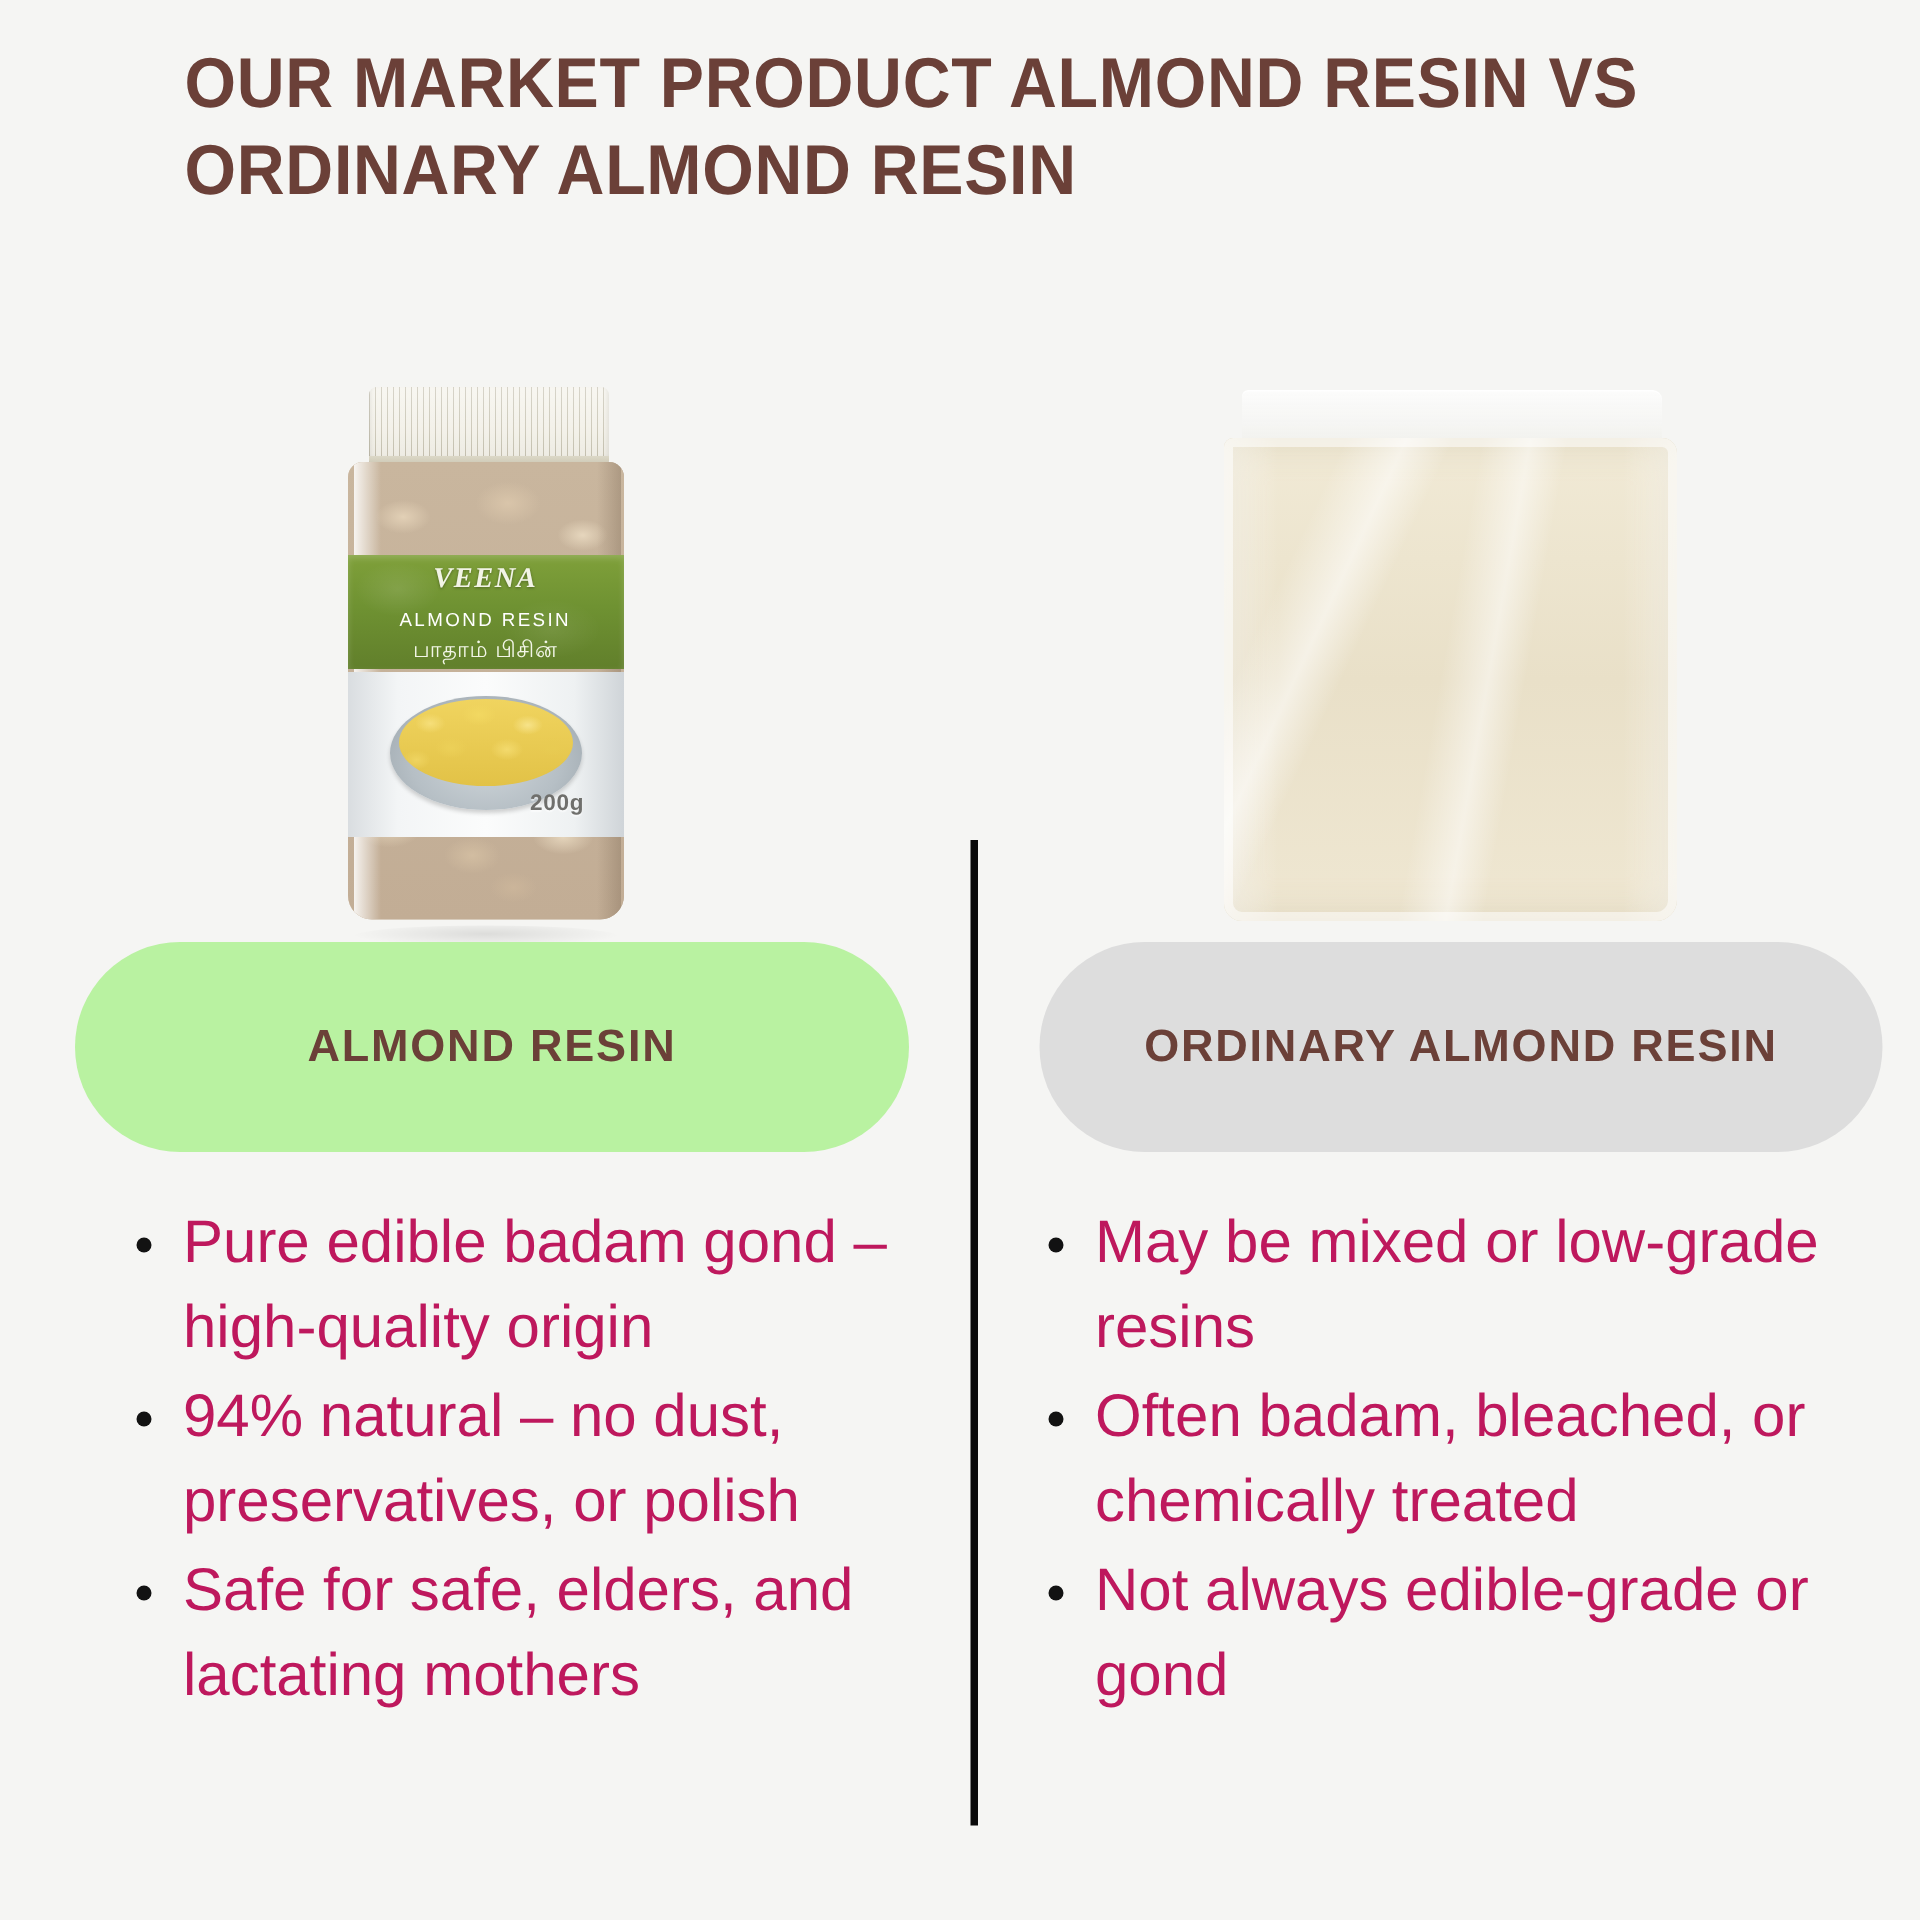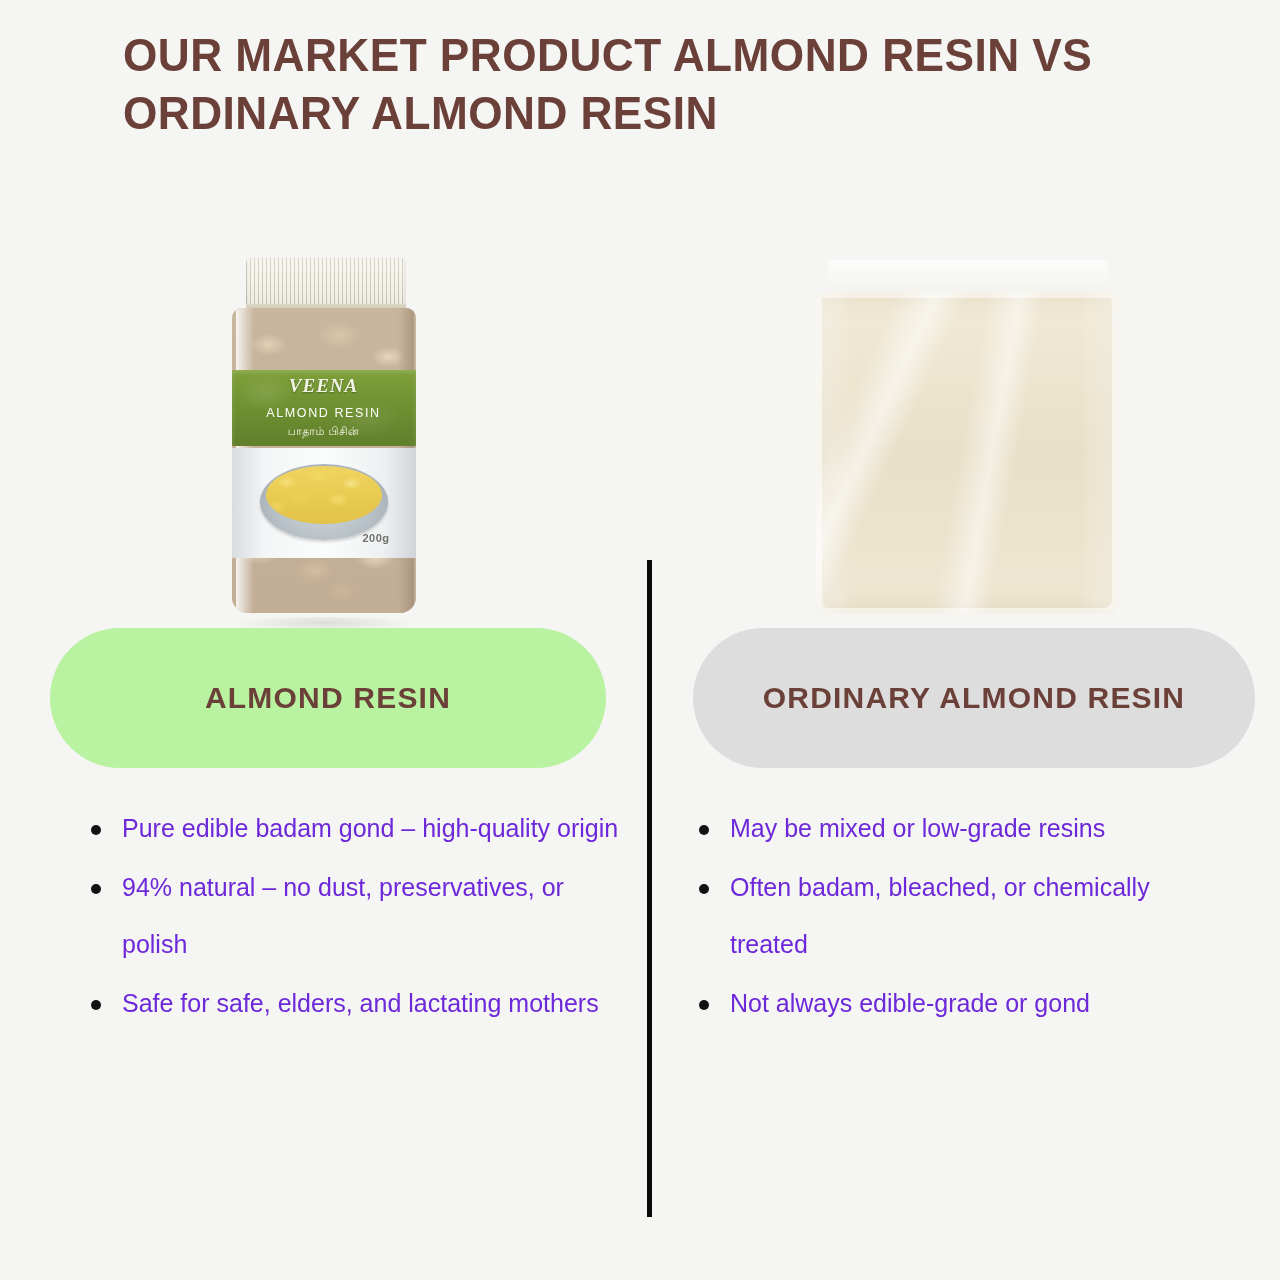--- a/index.html
+++ b/index.html
@@ -153,21 +153,21 @@
     text-align:center;
     color:#ffffff;
     font-size: 12.5px;
     letter-spacing: 1.6px;
     font-weight: 500;
   }
   .label-tamil {
     position:absolute; left:0; right:0; top:55px;
     text-align:center;
     color:#f3f6e8;
-    font-size: 11px;
+    font-size: 15px;
     letter-spacing: 0.5px;
   }
   
   .label-white {
     position:absolute; left:0; right:0; top:140px; height:110px;
     background: linear-gradient(90deg,#d9dde0 0%,#f3f5f6 18%,#fbfcfc 50%,#eef1f2 82%,#cfd4d8 100%);
   }
   .bowl {
     position:absolute; left:50%; transform:translateX(-50%);
     top:16px; width:128px; height:76px;
@@ -185,21 +185,21 @@
       radial-gradient(ellipse 14px 9px at 74% 30%, #f7e389, rgba(247,227,137,0) 72%),
       radial-gradient(ellipse 15px 10px at 30% 56%, #ecd058, rgba(236,208,88,0) 72%),
       radial-gradient(ellipse 15px 10px at 62% 58%, #f3da6d, rgba(243,218,109,0) 72%),
       radial-gradient(ellipse 13px 9px at 88% 55%, #e8cb52, rgba(232,203,82,0) 72%),
       radial-gradient(ellipse 13px 9px at 10% 70%, #efd461, rgba(239,212,97,0) 72%),
       linear-gradient(180deg,#f0d45f,#e2c247);
   }
   .weight-text {
     position:absolute; right:26px; bottom:14px;
     color:#6f6f6c;
-    font-size:11px;
+    font-size:15px;
     font-weight:bold;
     letter-spacing:0.5px;
     text-shadow: 0 1px 1px rgba(255,255,255,0.6);
   }
   .jar-base-shadow{
     position:absolute; left:12px; right:12px; bottom:-3px; height:14px;
     border-radius:50%;
     background: radial-gradient(ellipse at 50% 40%, rgba(0,0,0,0.10), rgba(0,0,0,0) 72%);
   }
 
@@ -289,22 +289,22 @@
     background: #dddddd;
     font-size: 30px;
   }
 
   
   .bullets {
     position: absolute;
     list-style: none;
     margin: 0;
     padding: 0;
-    color: #6d28d9;
-    font-size: 25px;
+    color: #be185d;
+    font-size: 40px;
     line-height: 57px;
   }
   .bullets-left  { left: 82px; top: 800px; width: 545px; }
   .bullets-right { left: 38px; top: 800px; width: 540px; }
   .bullets li {
     position: relative;
     padding-left: 40px;
     margin: 0 0 2px 0;
   }
   .bullets li::before {

